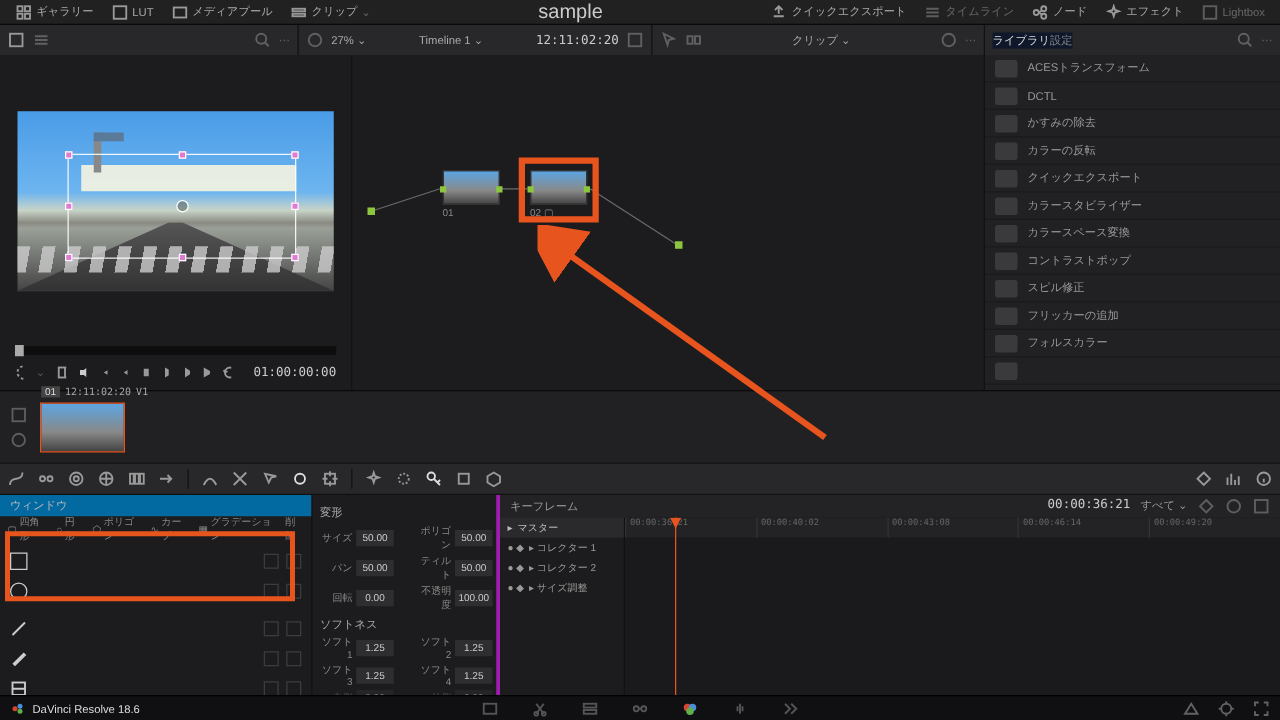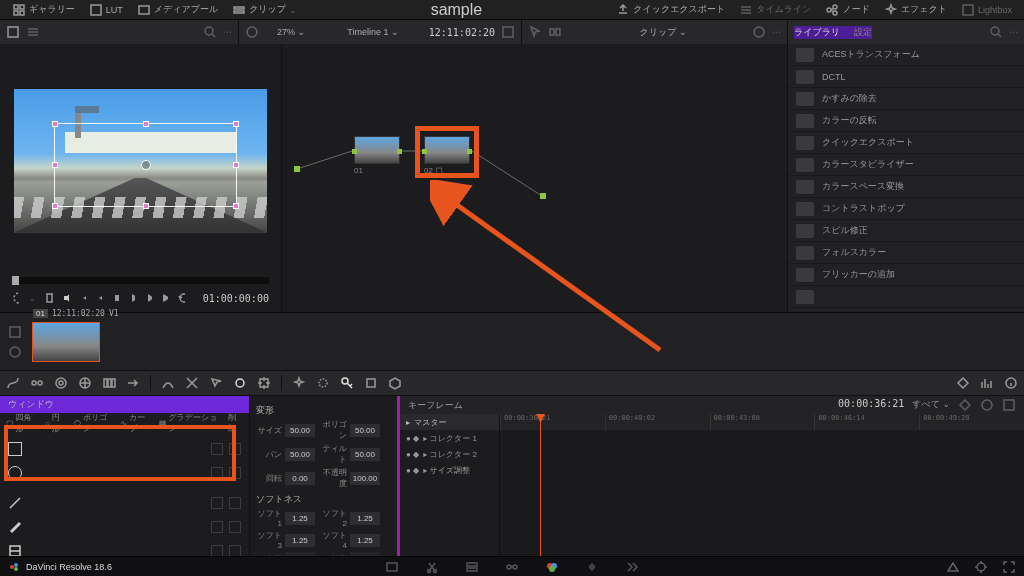--- a/index.html
+++ b/index.html
@@ -6,21 +6,21 @@
 body { background:#1a1a1a; color:#999; font-size:9px; width:1024px; height:576px; overflow:hidden; position:relative; }
 .topbar { height:20px; background:#212121; display:flex; align-items:center; padding:0 6px; border-bottom:1px solid #0a0a0a; }
 .topbar .left { display:flex; gap:2px; align-items:center; }
 .topbar .center { flex:1; text-align:center; color:#ccc; font-size:16px; }
 .topbar .right { display:flex; gap:2px; align-items:center; }
 .tbtn { padding:2px 6px; color:#aaa; cursor:pointer; display:flex; align-items:center; gap:3px; }
 .dim { opacity:0.5; }
 .row2 { height:24px; background:#28282b; display:flex; }
 .row2 .panel { display:flex; align-items:center; padding:0 6px; gap:6px; }
 .sep { width:1px; background:#111; height:100%; }
-.zoom { color:#aaa; font-size:9px;margin-left:12px; }
+.zoom { color:#aaa; font-size:9px; }
 .upper { height:268px; display:flex; background:#1c1c1e; }
 .gallery-zone { width:238px; display:flex; align-items:center; justify-content:center; border-right:1px solid #111; }
 .gallery-zone .msg { color:#555; font-size:12px; }
 .viewer-zone { width:282px; border-right:1px solid #111; display:flex; flex-direction:column; }
 .viewer-img { flex:1; display:flex; align-items:center; justify-content:center; padding:14px; }
 .viewer-img .frame { width:254px; height:144px; position:relative; background:linear-gradient(180deg,#4a9ce8 0%,#6db5ef 45%,#c8d4c8 55%,#8a8a82 62%,#9aa098 65%,#444 100%); }
 .zebra { position:absolute; left:20%; right:12%; top:30%; bottom:55%; background:#fff8e0; opacity:0.85; }
 .road { position:absolute; left:0; right:0; top:62%; bottom:0; background:linear-gradient(180deg,#555 0%,#333 100%); clip-path:polygon(48% 0%,52% 0%,100% 100%,0% 100%); }
 .crossing { position:absolute; left:0; right:0; top:75%; bottom:10%; background:repeating-linear-gradient(100deg,#ccc 0 10px,transparent 10px 20px); opacity:0.8; }
 .sign { position:absolute; top:12%; left:24%; width:6px; height:32px; background:#888; }
@@ -39,49 +39,49 @@
 .node-zone { flex:1; position:relative; background:#1c1c1e; border-right:1px solid #111; }
 .node-zone svg { position:absolute; inset:0; width:100%; height:100%; }
 .node { position:absolute; width:46px; }
 .node .thumb { height:28px; background:linear-gradient(180deg,#5ca5e2 0%,#888 60%,#444 100%); border:1px solid #333; position:relative; }
 .node .lbl { font-size:8px; color:#888; margin-top:2px; }
 .node .dot{position:absolute;width:5px;height:5px;background:#8cc63f;}
 .node .dl{left:-3px;top:12px;} .node .dr{right:-3px;top:12px;}
 .hl-box { position:absolute; border:5px solid #e8541e; }
 .src-dot{position:absolute;width:6px;height:6px;background:#8cc63f;}
 .fx-panel { width:236px; background:#212124; display:flex; flex-direction:column; }
-.fx-tabs { height:22px; display:flex; align-items:center; padding:0 8px; background:#4c1d95; gap:14px; }
+.fx-tabs { height:22px; display:flex; align-items:center; padding:0 8px; background:#0f172a; }
 .fx-tabs .tab { color:#888; }
 .fx-tabs .tab.active { color:#ddd; }
 .fx-head { height:22px; display:flex; align-items:center; padding:0 10px; color:#bbb; background:#2e2e31; }
 .fx-list { flex:1; overflow:hidden; }
 .fx-item { height:22px; display:flex; align-items:center; padding:0 8px; gap:8px; color:#999; border-bottom:1px solid #1a1a1a; }
 .fx-item .ic { width:18px; height:14px; background:#3a3a3d; border-radius:2px; }
 .clips-row { height:58px; background:#212124; border-top:1px solid #0a0a0a; display:flex; align-items:center; padding:4px 8px; }
 .clip-thumb { width:68px; height:40px; border:1px solid #e8541e; background:linear-gradient(180deg,#5ca5e2 0%,#888 60%,#444 100%); position:relative; }
 .clip-meta { position:absolute; top:-14px; left:0; display:flex; gap:4px; align-items:center; }
 .clip-meta .num{background:#444;color:#ddd;padding:0 3px;font-size:8px;}
 .clip-meta .tcv{color:#aaa;font-size:8px;font-family:monospace;}
 .tool-row { height:26px; background:#28282b; border-top:1px solid #111; border-bottom:1px solid #111; display:flex; align-items:center; padding:0 6px; gap:10px; }
 .tool-row .vsep{width:1px;height:16px;background:#111;}
 .lower { height:164px; display:flex; background:#1c1c1e; }
 .win-panel { width:250px; border-right:1px solid #111; display:flex; flex-direction:column; }
-.panel-title { height:18px; padding:2px 8px; color:#bbb; background:#6d28d9; }
+.panel-title { height:18px; padding:2px 8px; color:#bbb; background:#0369a1; }
 .shape-tabs { height:20px; display:flex; align-items:center; padding:0 6px; gap:8px; color:#888; font-size:8px; }
 .shape-tabs span{display:flex;align-items:center;gap:2px;}
 .shape-list { flex:1; padding:4px 8px; position:relative; }
 .shape-row { height:24px; display:flex; align-items:center; gap:8px; color:#ccc; }
 .shape-row .sicon { width:14px; height:14px; border:1.5px solid #ccc; }
 .shape-row .sicon.circ{border-radius:50%;}
 .shape-row .ctrls{margin-left:auto;display:flex;gap:6px;opacity:0.3;}
 .shape-row .ctrls div{width:12px;height:12px;border:1px solid #888;}
 .hl2 { position:absolute; border:4px solid #e8541e; top:-8px; left:4px; width:232px; height:56px; z-index:5; }
 .props-panel { width:150px; border-right:3px solid #a21caf; padding:4px 6px; }
 .props-panel .grp{color:#aaa;font-size:9px;margin:4px 0 2px 0;}
-.prow{display:flex;gap:6px;margin-bottom:2px;}
+.prow{display:flex;gap:20px;margin-bottom:2px;}
 .pfield{display:flex;align-items:center;gap:3px;}
 .pfield .lab{color:#888;font-size:8px;width:26px;text-align:right;}
 .pfield .val{background:#2e2e31;color:#ccc;font-size:8px;width:30px;text-align:center;padding:2px 0;}
 .kf-panel { flex:1; display:flex; flex-direction:column; }
 .kf-head { display:flex; align-items:center; height:18px; padding:0 8px; background:#232326; }
 .kf-head .r { margin-left:auto; display:flex; gap:8px; }
 .kf-area { flex:1; display:flex; }
 .kf-tracks { width:100px; border-right:1px solid #111; }
 .kf-track { height:16px; display:flex; align-items:center; padding:0 6px; color:#999; font-size:8px; gap:4px; }
 .kf-track.head{background:#2a2a2d;color:#bbb;}
@@ -348,25 +348,25 @@
         <div class="fx-item">
           <div class="ic"></div>
           <span>コントラストポップ</span>
         </div>
         <div class="fx-item">
           <div class="ic"></div>
           <span>スピル修正</span>
         </div>
         <div class="fx-item">
           <div class="ic"></div>
+          <span>フリッカーの追加</span>
+        </div>
+        <div class="fx-item">
+          <div class="ic"></div>
           <span>フォルスカラー</span>
-        </div>
-        <div class="fx-item">
-          <div class="ic"></div>
-          <span>フリッカーの追加</span>
         </div>
         <div class="fx-item">
           <div class="ic"></div>
         </div>
       </div>
   </div>
 </div>
 
 <div class="clips-row">
   <div style="width:24px;display:flex;flex-direction:column;gap:6px;">

